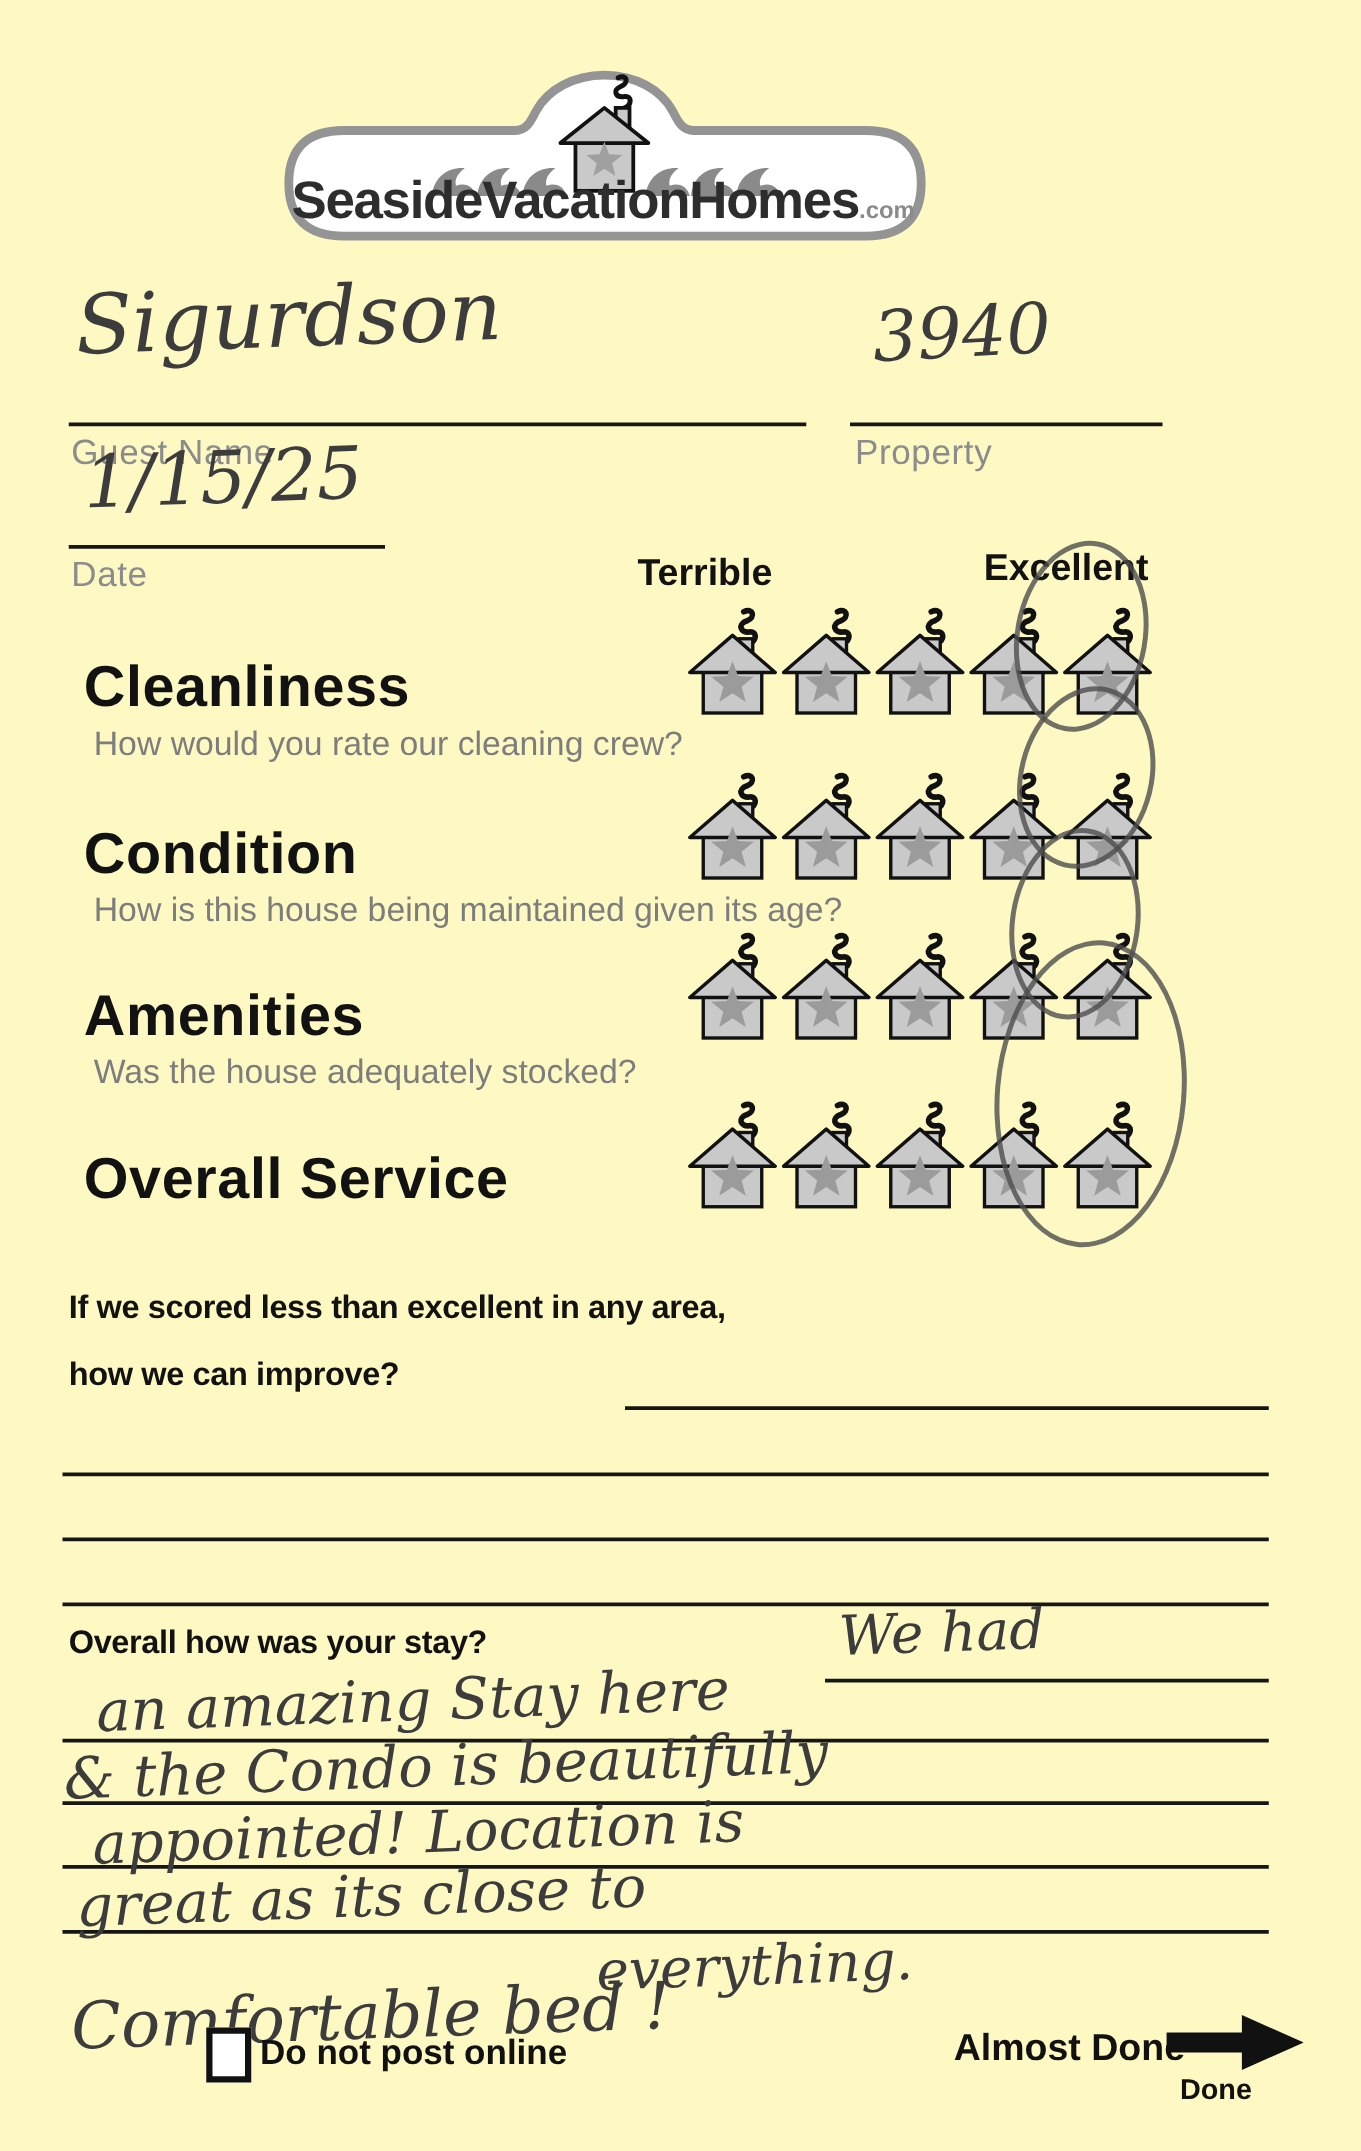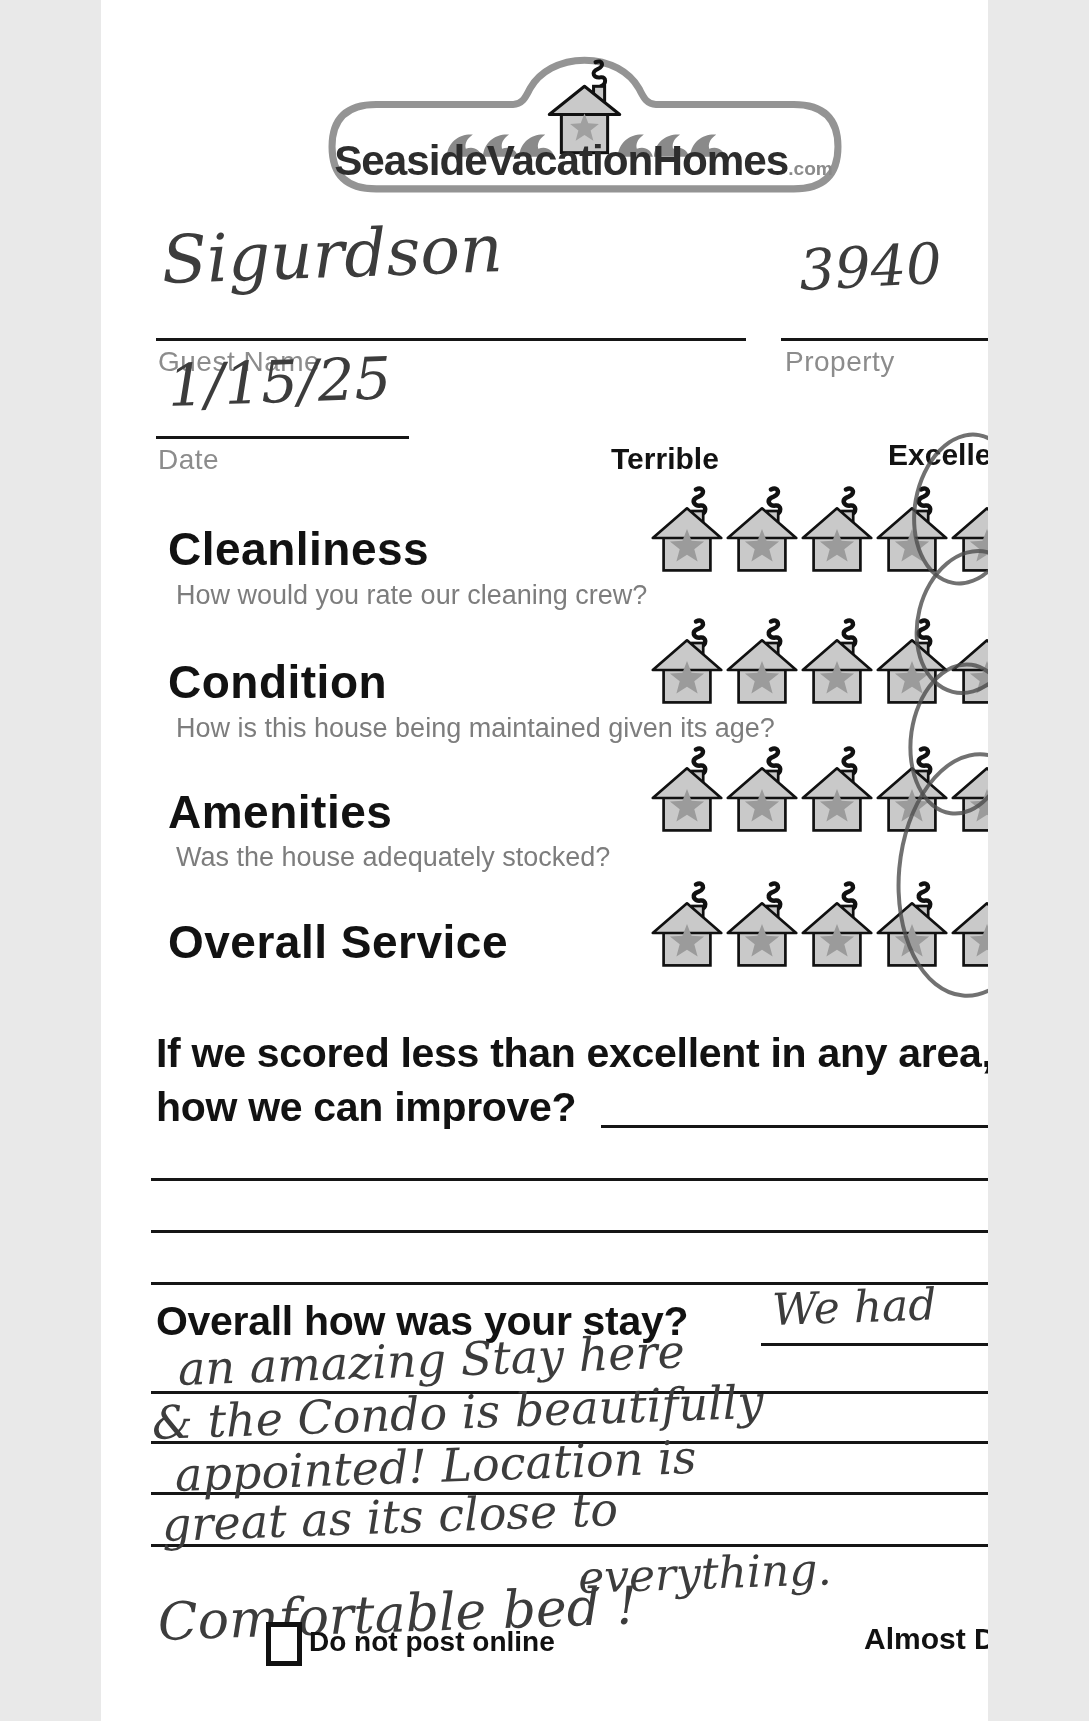--- a/index.html
+++ b/index.html
@@ -1,28 +1,28 @@
 <!DOCTYPE html>
 <html><head>
 <meta charset="utf-8">
 <style>
   html,body{margin:0;padding:0;background:#e9e9e9;}
-  #page{position:relative;width:887px;height:1721px;background:#ffffff;margin:0 auto;
+  #page{position:relative;width:1089px;height:1721px;background:#fef9c3;margin:0 auto;
         font-family:"Liberation Sans", sans-serif;overflow:hidden;}
   .abs{position:absolute;}
   .rule{position:absolute;height:3px;background:#161616;}
   .fieldlabel{position:absolute;color:#8c8c8c;font-size:28px;letter-spacing:.5px;}
   .scale-label{position:absolute;color:#121212;font-size:30px;font-weight:600;}
   .cat-head{position:absolute;color:#121212;font-size:46px;font-weight:700;letter-spacing:.5px;white-space:nowrap;margin-left:12px;}
   .cat-sub{position:absolute;color:#7d7d7d;font-size:27px;white-space:nowrap;}
   .houses{position:absolute;display:flex;gap:3px;}
   .house{display:inline-block;width:72px;height:98px;}
   .house svg{width:72px;height:98px;display:block;}
   .pen-circle{position:absolute;border:4px solid #4e4e4e;border-radius:50%;opacity:.8;}
-  .prompt{position:absolute;color:#121212;font-size:41px;font-weight:600;white-space:nowrap;letter-spacing:-.3px;}
+  .prompt{position:absolute;color:#121212;font-size:26px;font-weight:600;white-space:nowrap;letter-spacing:-.3px;}
   .hw{position:absolute;font-family:"DejaVu Serif", serif;font-style:italic;color:#3c3c3c;
       white-space:nowrap;transform:rotate(-2deg);transform-origin:left bottom;}
   .checkbox{position:absolute;width:26px;height:34px;border:5px solid #111;background:#fff;}
   .bold-label{position:absolute;color:#111;font-weight:700;white-space:nowrap;}
   .arrow-right{position:absolute;background:#111;
       clip-path:polygon(0 32%,55% 32%,55% 0,100% 50%,55% 100%,55% 68%,0 68%);}
 </style>
 </head>
 <body>
 

